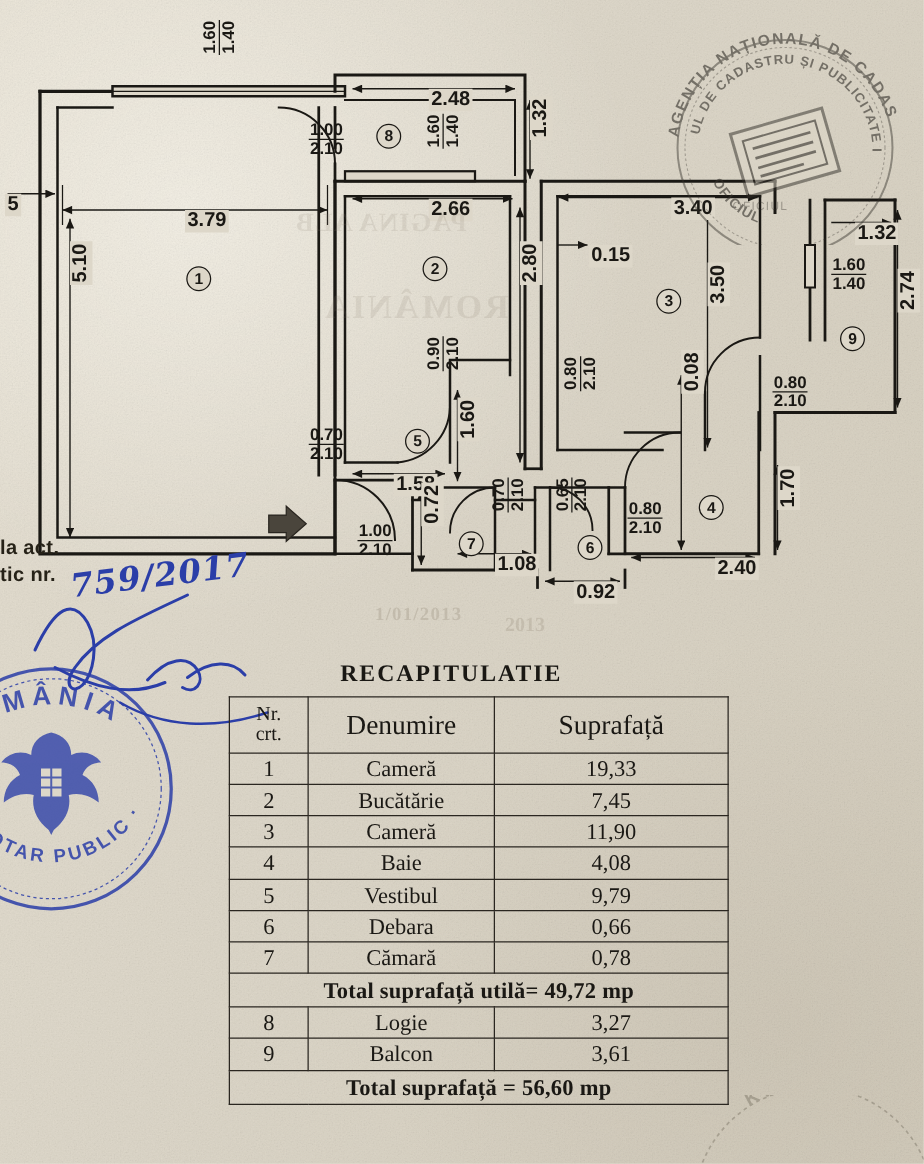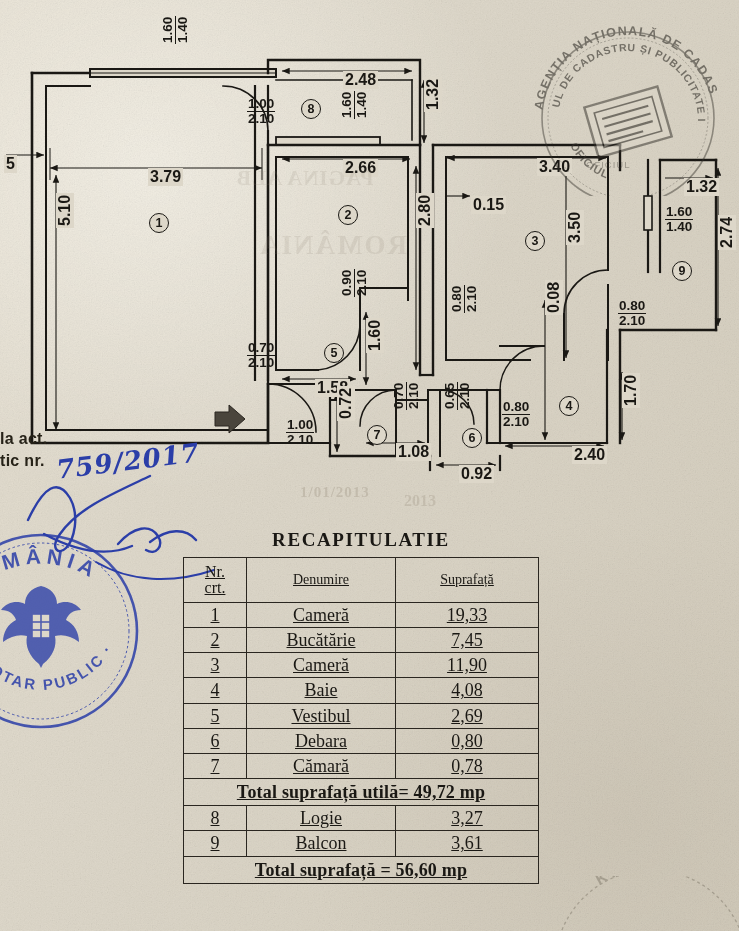--- a/index.html
+++ b/index.html
@@ -65,34 +65,33 @@
   #bleed-date2{left:404px;top:492px;font-size:16px;color:#9b9180;opacity:.30;transform:none;}
 
   
   #recap{position:absolute;left:183px;top:512px;width:356px;margin-top:17px;}
   #recap-title{
     text-align:center;font-weight:bold;font-size:19px;
     letter-spacing:1.6px;margin-bottom:6px;
     font-family:"Liberation Serif",serif;
   }
   table{
-    border-collapse:collapse;width:356px;
+    border-collapse:collapse;width:400px;
     background:transparent;
-    text-decoration:underline;
   }
   table td{
     border:1.6px solid #2a2620;
     font-size:18px;
     padding:2px 3px;
     line-height:1.12;
   }
   td.c-nr{width:56px;text-align:center;}
   td.c-name{width:142px;text-align:center;}
   td.c-area{width:auto;text-align:center;}
-  td.hdr{font-size:14px;text-align:center;padding:3px 2px;height:38px;}
+  td.hdr{font-size:22px;text-align:center;padding:3px 2px;height:38px;}
   td.hdr-nr{font-size:16px;line-height:1.0;}
   td.total{
     text-align:center;font-weight:bold;font-size:18px;
     letter-spacing:.2px;padding:3px 2px;
   }
 </style>
 </head>
 <body>
 
 <div id="paper"></div>
@@ -462,26 +461,26 @@
           <td class="c-area">11,90</td>
         </tr>
         <tr>
           <td class="c-nr">4</td>
           <td class="c-name">Baie</td>
           <td class="c-area">4,08</td>
         </tr>
         <tr>
           <td class="c-nr">5</td>
           <td class="c-name">Vestibul</td>
-          <td class="c-area">2,69</td>
+          <td class="c-area">9,79</td>
         </tr>
         <tr>
           <td class="c-nr">6</td>
           <td class="c-name">Debara</td>
-          <td class="c-area">0,80</td>
+          <td class="c-area">0,66</td>
         </tr>
         <tr>
           <td class="c-nr">7</td>
           <td class="c-name">Cămară</td>
           <td class="c-area">0,78</td>
         </tr>
         <tr>
           <td class="total" colspan="3">Total suprafață utilă= 49,72 mp</td>
         </tr>
         <tr>

